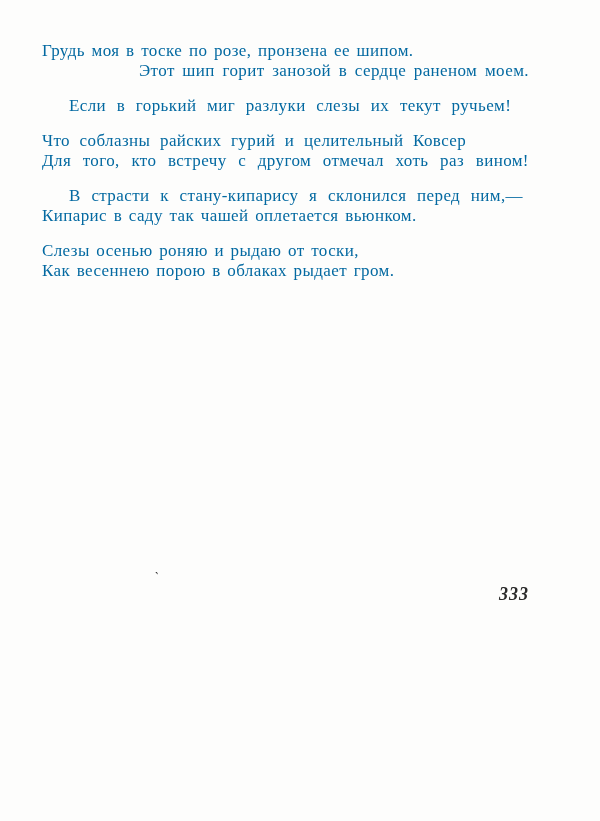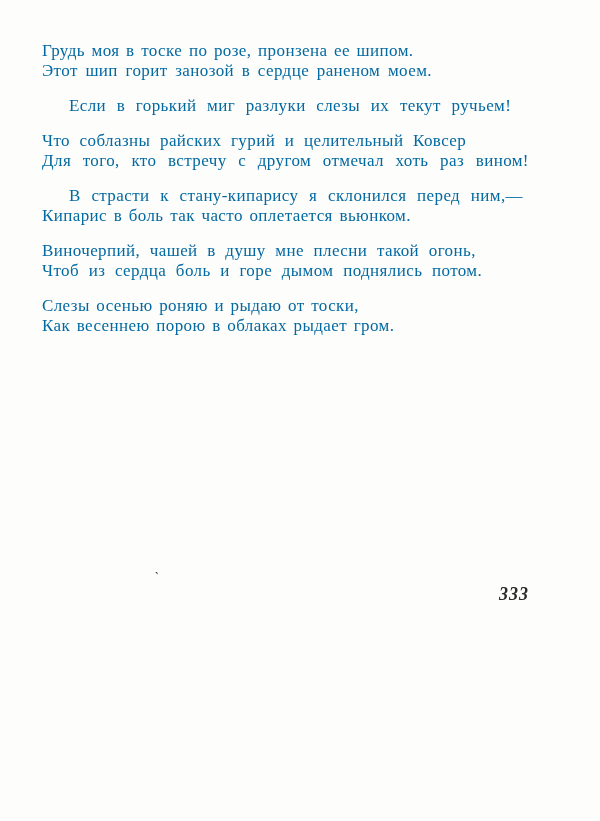--- a/index.html
+++ b/index.html
@@ -25,21 +25,21 @@
   }
   .line {
     font-size: 17px;
     line-height: 20px;
     color: #0369a1;
     letter-spacing: 0.4px;
     word-spacing: 2px;
     white-space: nowrap;
   }
   
-  .ws3 { word-spacing: 3px; }
+  .ws3 { word-spacing: 3px; text-align: right; }
   .ws5 { word-spacing: 5px; }
   .ws6 { word-spacing: 6px; margin-left: 27px; }
   .ws7 { word-spacing: 7px; }
   .page-number {
     position: absolute;
     top: 584px;
     right: 71px;
     font-style: italic;
     font-size: 18px;
     letter-spacing: 1px;
@@ -72,27 +72,23 @@
       <div class="line ws6">Если в горький миг разлуки слезы их текут ручьем!</div>
     </div>
 
     <div class="couplet">
       <div class="line ws5">Что соблазны райских гурий и целительный Ковсер</div>
       <div class="line ws7">Для того, кто встречу с другом отмечал хоть раз вином!</div>
     </div>
 
     <div class="couplet">
       <div class="line ws6">В страсти к стану-кипарису я склонился перед ним,—</div>
-      <div class="line">Кипарис в боль так часто оплетается вьюнком.</div>
+      <div class="line">Кипарис в саду так чашей оплетается вьюнком.</div>
     </div>
 
-    <div class="couplet">
-      <div class="line ws5">Виночерпий, чашей в душу мне плесни такой огонь,</div>
-      <div class="line ws5">Чтоб из сердца боль и горе дымом поднялись потом.</div>
-    </div>
 
     <div class="couplet">
       <div class="line">Слезы осенью роняю и рыдаю от тоски,</div>
       <div class="line">Как весеннею порою в облаках рыдает гром.</div>
     </div>
 
     <div class="couplet">
     </div>
 
   </div>

